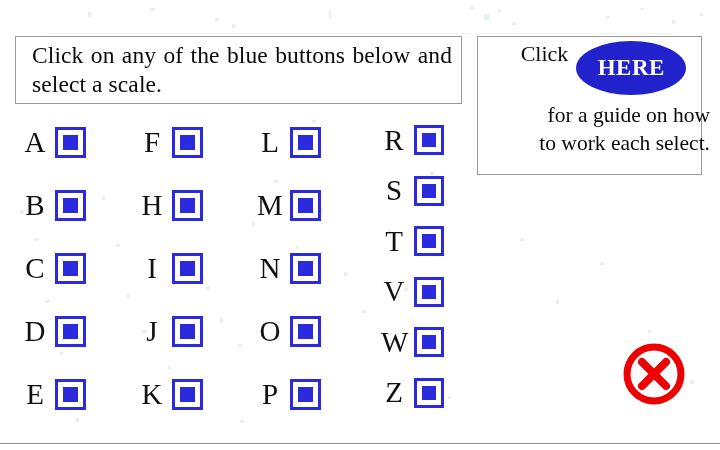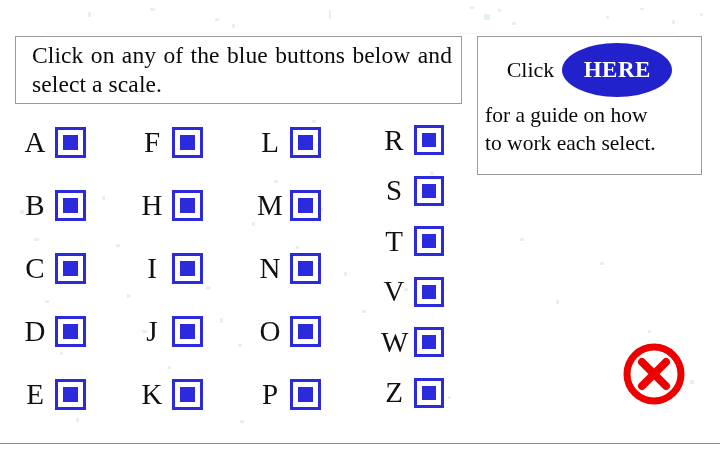--- a/index.html
+++ b/index.html
@@ -66,26 +66,26 @@
     left: 477px;
     top: 36px;
     width: 225px;
     height: 139px;
     border: 1px solid #9a9a9a;
     background: #ffffff;
     box-sizing: border-box;
   }
   #guide-row {
     position: absolute;
-    left: 0;
+    left: 14px;
     top: 4px;
     width: 100%;
     height: 58px;
     display: flex;
-    align-items: center;
+    align-items: flex-start;
     justify-content: center;
   }
   #guide-click-label {
     font-size: 22px;
     color: #0a0a0a;
     margin-right: 8px;
   }
   #here-button {
     width: 110px;
     height: 54px;
@@ -97,25 +97,25 @@
     cursor: pointer;
   }
   #here-label {
     color: #ffffff;
     font-size: 23px;
     font-weight: bold;
     letter-spacing: .5px;
   }
   #guide-line2, #guide-line3 {
     position: absolute;
-    left: 7px;
+    left: 18px;
     width: 214px;
     font-size: 21.5px;
     color: #0a0a0a;
-    text-align: left;
+    text-align: right;
   }
   #guide-line2 { top: 66px; }
   #guide-line3 { top: 94px; }
   .cell {
     position: absolute;
     display: flex;
     align-items: center;
   }
   .cell-letter {
     font-size: 29px;

